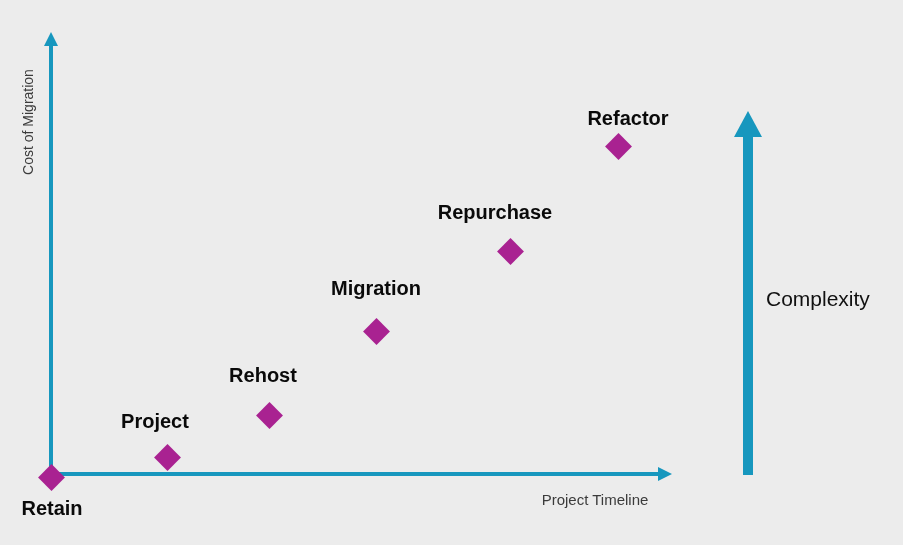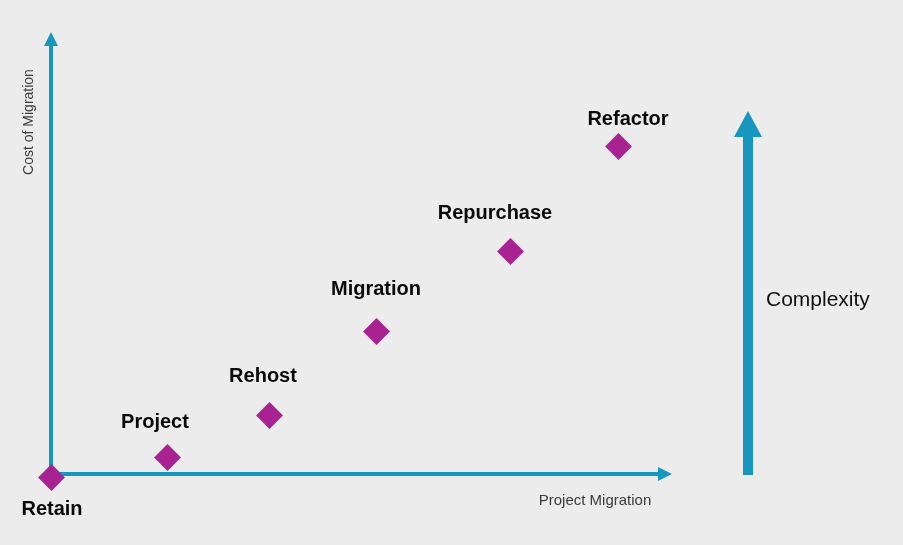--- a/index.html
+++ b/index.html
@@ -67,21 +67,21 @@
 <body>
 
 <div class="canvas">
 
   <div class="shaft yaxis-shaft"></div>
   <div class="yaxis-head"></div>
   <div class="yaxis-label">Cost of Migration</div>
 
   <div class="shaft xaxis-shaft"></div>
   <div class="xaxis-head"></div>
-  <div class="xaxis-label">Project Migration</div>
+  <div class="xaxis-label">Project Timeline</div>
 
   <div id="points">
       <div class="diamond" style="width: 19px; height: 19px; left: 41.5px; top: 467.5px;"></div>
       <div class="plabel" style="left: 52px; top: 498px;">Retain</div>
       <div class="diamond" style="width: 19px; height: 19px; left: 157.5px; top: 447.5px;"></div>
       <div class="plabel" style="left: 155px; top: 411px;">Project</div>
       <div class="diamond" style="width: 19px; height: 19px; left: 259.5px; top: 405.5px;"></div>
       <div class="plabel" style="left: 263px; top: 365px;">Rehost</div>
       <div class="diamond" style="width: 19px; height: 19px; left: 366.5px; top: 321.5px;"></div>
       <div class="plabel" style="left: 376px; top: 278px;">Migration</div>

